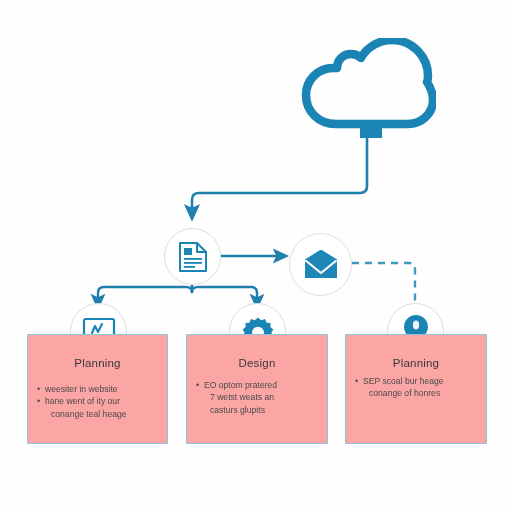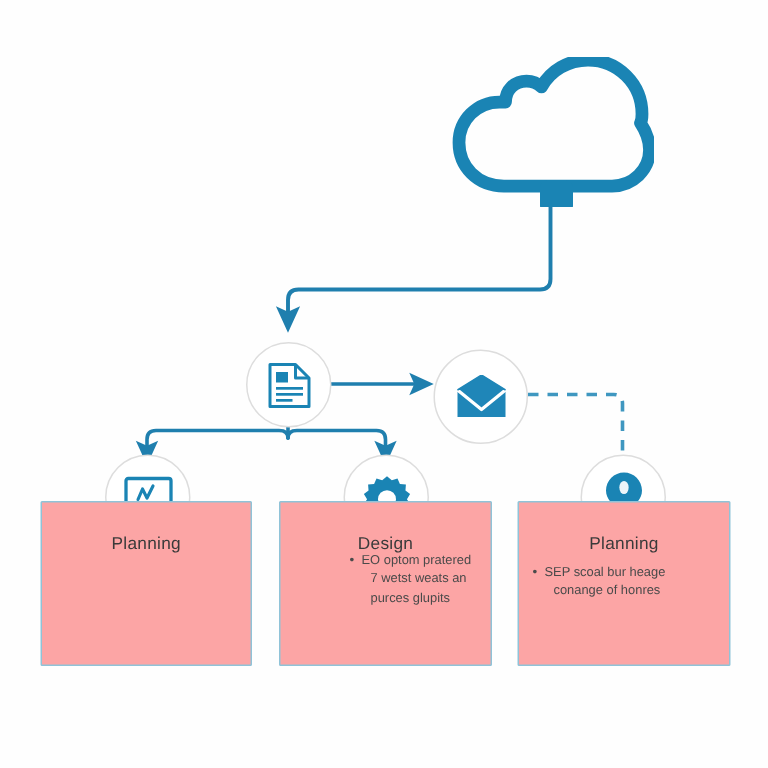--- a/index.html
+++ b/index.html
@@ -161,29 +161,38 @@
       <path d="M13,1 C19.6,1 25,6.4 25,13 C25,19 20,22 18.5,25 L7.5,25
                C6,22 1,19 1,13 C1,6.4 6.4,1 13,1 Z" fill="#1a84b4"></path>
       <ellipse cx="13" cy="11" rx="3.1" ry="4.4" fill="#ffffff" opacity="0.92"></ellipse>
       <rect x="7.8" y="26.4" width="10.4" height="2.2" fill="#1a84b4"></rect>
       <path d="M7.8,30 L18.2,30 L13,36 Z" fill="#1a84b4"></path>
     </svg>
   </div>
 
   <div class="card" style="left:27px; top:334px; width:141px; height:110px;">
     <div class="card-title" style="top:22px;">Planning</div>
+    <div class="card-bullets" style="top:48px;">
+      <div class="bullet">
+        <span>weesiter in website</span>
+      </div>
+      <div class="bullet">
+        <span>hane went of ity our</span>
+        <span class="cont">conange teal heage</span>
+      </div>
+    </div>
   </div>
 
   <div class="card" style="left:186px; top:334px; width:142px; height:110px;padding-left:30px;">
     <div class="card-title" style="top:22px;">Design</div>
-    <div class="card-bullets" style="top:32px;margin-left:37px;">
+    <div class="card-bullets" style="top:44px;">
       <div class="bullet">
         <span>EO optom pratered</span>
         <span class="cont">7 wetst weats an</span>
-        <span class="cont">purces glupits</span>
+        <span class="cont">casturs glupits</span>
       </div>
     </div>
   </div>
 
   <div class="card" style="left:345px; top:334px; width:142px; height:110px;">
     <div class="card-title" style="top:22px;">Planning</div>
     <div class="card-bullets" style="top:40px;">
       <div class="bullet">
         <span>SEP scoal bur heage</span>
         <span class="cont">conange of honres</span>

